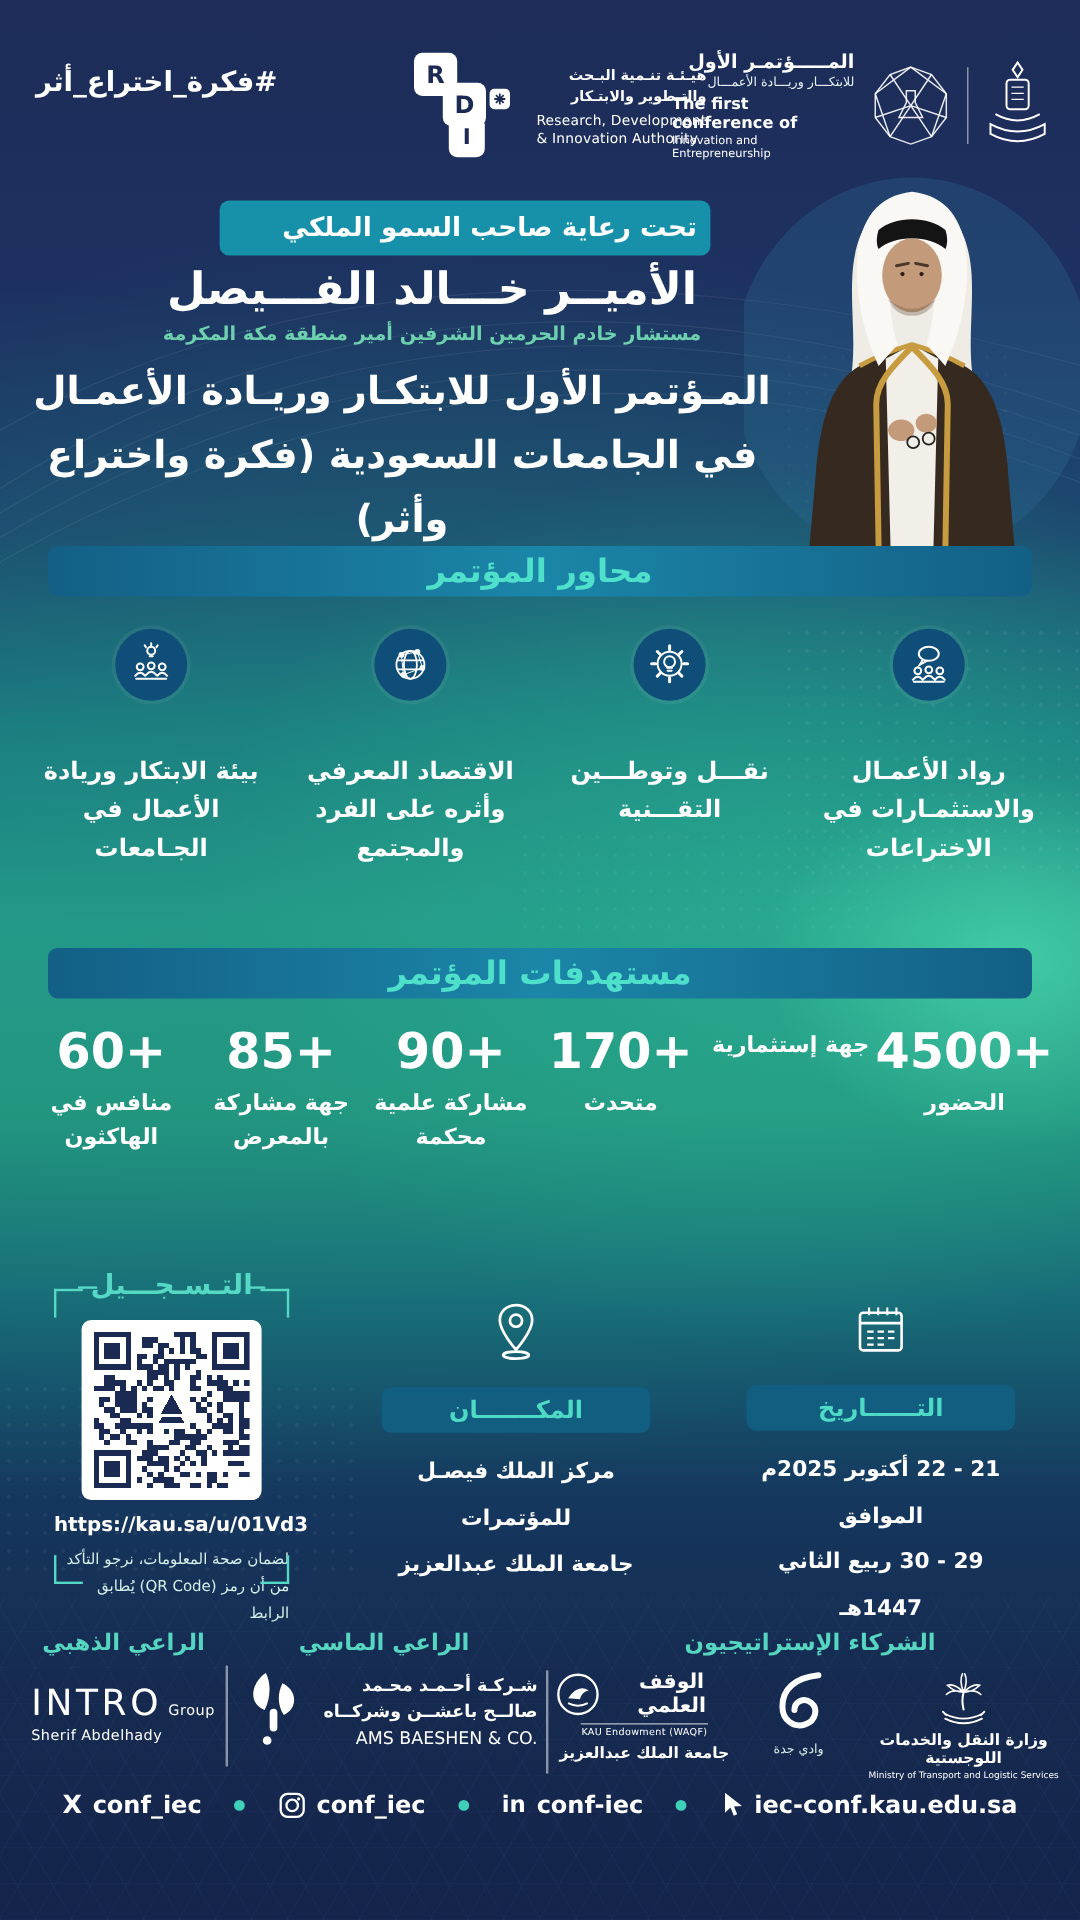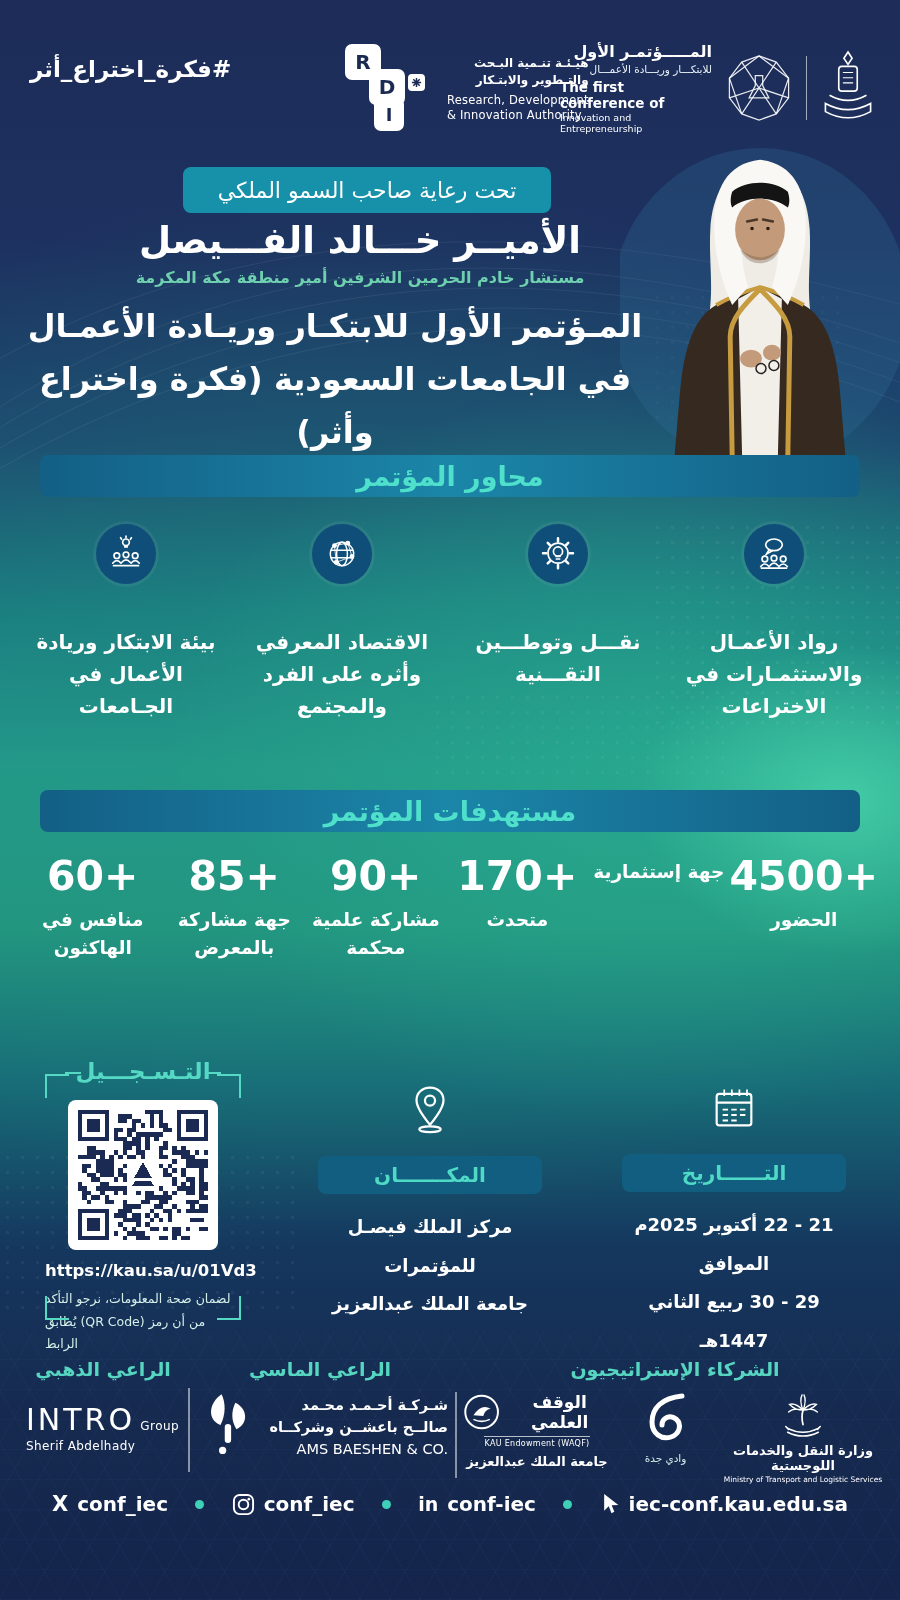--- a/index.html
+++ b/index.html
@@ -34,21 +34,21 @@
   .rdi-ar{font-size:12px;font-weight:bold;line-height:1.35;text-align:right;direction:rtl;}
   .rdi-en{font-size:11.5px;line-height:1.3;margin-top:5px;letter-spacing:.2px;}
   .conf-logo{left:560px;top:42px;display:flex;align-items:center;gap:10px;}
   .conf-text{width:152px;}
   .conf-ar1{font-size:16px;font-weight:bold;text-align:right;direction:rtl;}
   .conf-ar2{font-size:10.5px;text-align:right;direction:rtl;margin-top:2px;color:#e8f2f5;}
   .conf-en1{font-size:13.5px;font-weight:bold;margin-top:4px;}
   .conf-en2{font-size:9.5px;margin-top:1px;}
   .vdiv{width:1px;height:64px;background:rgba(255,255,255,.6);}
   
-  .patronage{left:183px;top:167px;width:368px;height:46px;background:#1791a9;border-radius:8px;display:flex;align-items:center;justify-content:center;font-size:22px;font-weight:normal;z-index:3;}
+  .patronage{left:183px;top:167px;width:368px;height:46px;background:#1791a9;border-radius:8px;display:flex;align-items:center;justify-content:center;font-size:22px;font-weight:bold;z-index:3;padding-left:41px;}
   .prince-name{left:110px;top:219px;width:500px;font-size:37px;font-weight:bold;z-index:3;direction:rtl;}
   .prince-title{left:110px;top:268px;width:500px;font-size:16px;font-weight:bold;color:#6ed0ae;z-index:3;direction:rtl;}
   .main-title{left:10px;top:300px;width:650px;font-size:32px;font-weight:bold;line-height:1.65;z-index:3;direction:rtl;}
   .photo{right:0;top:138px;width:280px;height:318px;z-index:1;}
   
   .banner{left:40px;width:820px;height:42px;border-radius:8px;display:flex;align-items:center;justify-content:center;
     background:linear-gradient(90deg,#135f86 0%,#1b86a8 50%,#135f86 100%);color:#4fe0cb;font-size:27px;font-weight:bold;z-index:2;}
   .banner.b1{top:455px;}
   .banner.b2{top:790px;}
   
@@ -65,21 +65,21 @@
   .reg{left:45px;top:1058px;width:196px;z-index:2;}
   .reg-title{position:relative;text-align:center;font-size:23px;font-weight:bold;color:#55d8c4;direction:rtl;z-index:2;}
   .reg-dash{position:absolute;top:14px;width:16px;height:2px;background:#55d8c4;}
   .corner{position:absolute;width:22px;height:22px;border-color:#55d8c4;border-style:solid;border-width:0;}
   .c-tl{left:0;top:16px;border-left-width:2px;border-top-width:2px;}
   .c-tr{right:0;top:16px;border-right-width:2px;border-top-width:2px;}
   .c-bl{left:0;top:238px;border-left-width:2px;border-bottom-width:2px;}
   .c-br{right:0;top:238px;border-right-width:2px;border-bottom-width:2px;}
   .qr-box{margin:16px auto 0;width:150px;height:150px;background:#fff;border-radius:8px;display:flex;align-items:center;justify-content:center;}
   .reg-url{margin-top:11px;text-align:center;font-size:16.5px;font-weight:bold;direction:ltr;}
-  .reg-note{margin-top:8px;text-align:left;font-size:12.5px;color:#d4efe9;line-height:1.8;direction:rtl;}
+  .reg-note{margin-top:8px;text-align:right;font-size:12.5px;color:#d4efe9;line-height:1.8;direction:rtl;}
   
   .when-where{width:224px;top:1082px;display:flex;flex-direction:column;align-items:center;z-index:2;}
   .ww-badge{margin-top:20px;width:100%;height:38px;border-radius:8px;background:rgba(17,96,130,.92);color:#4fdac6;font-size:20px;font-weight:bold;display:flex;align-items:center;justify-content:center;direction:rtl;}
   .ww-lines{margin-top:14px;font-size:18px;font-weight:bold;line-height:2.15;text-align:center;direction:rtl;}
   
   .sp-label{position:absolute;top:1358px;font-size:19px;font-weight:bold;color:#56d5c0;text-align:center;direction:rtl;z-index:2;}
   .sp-div{position:absolute;width:1.5px;background:rgba(255,255,255,.5);z-index:2;}
   .intro{left:26px;top:1402px;width:160px;z-index:2;}
   .intro-name{font-size:30px;letter-spacing:3px;}
   .intro-grp{font-size:12px;letter-spacing:.5px;}

